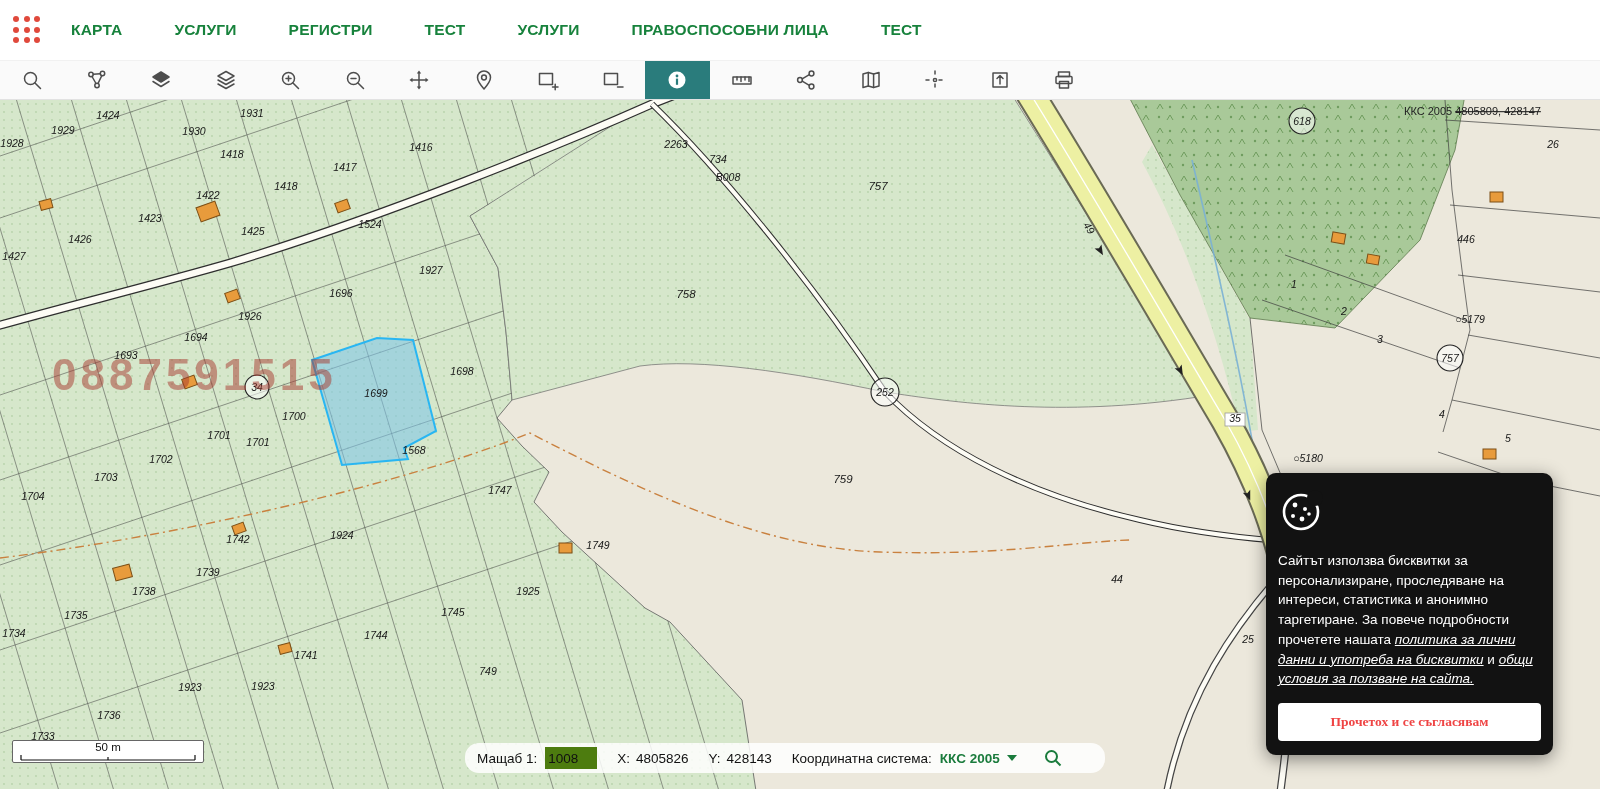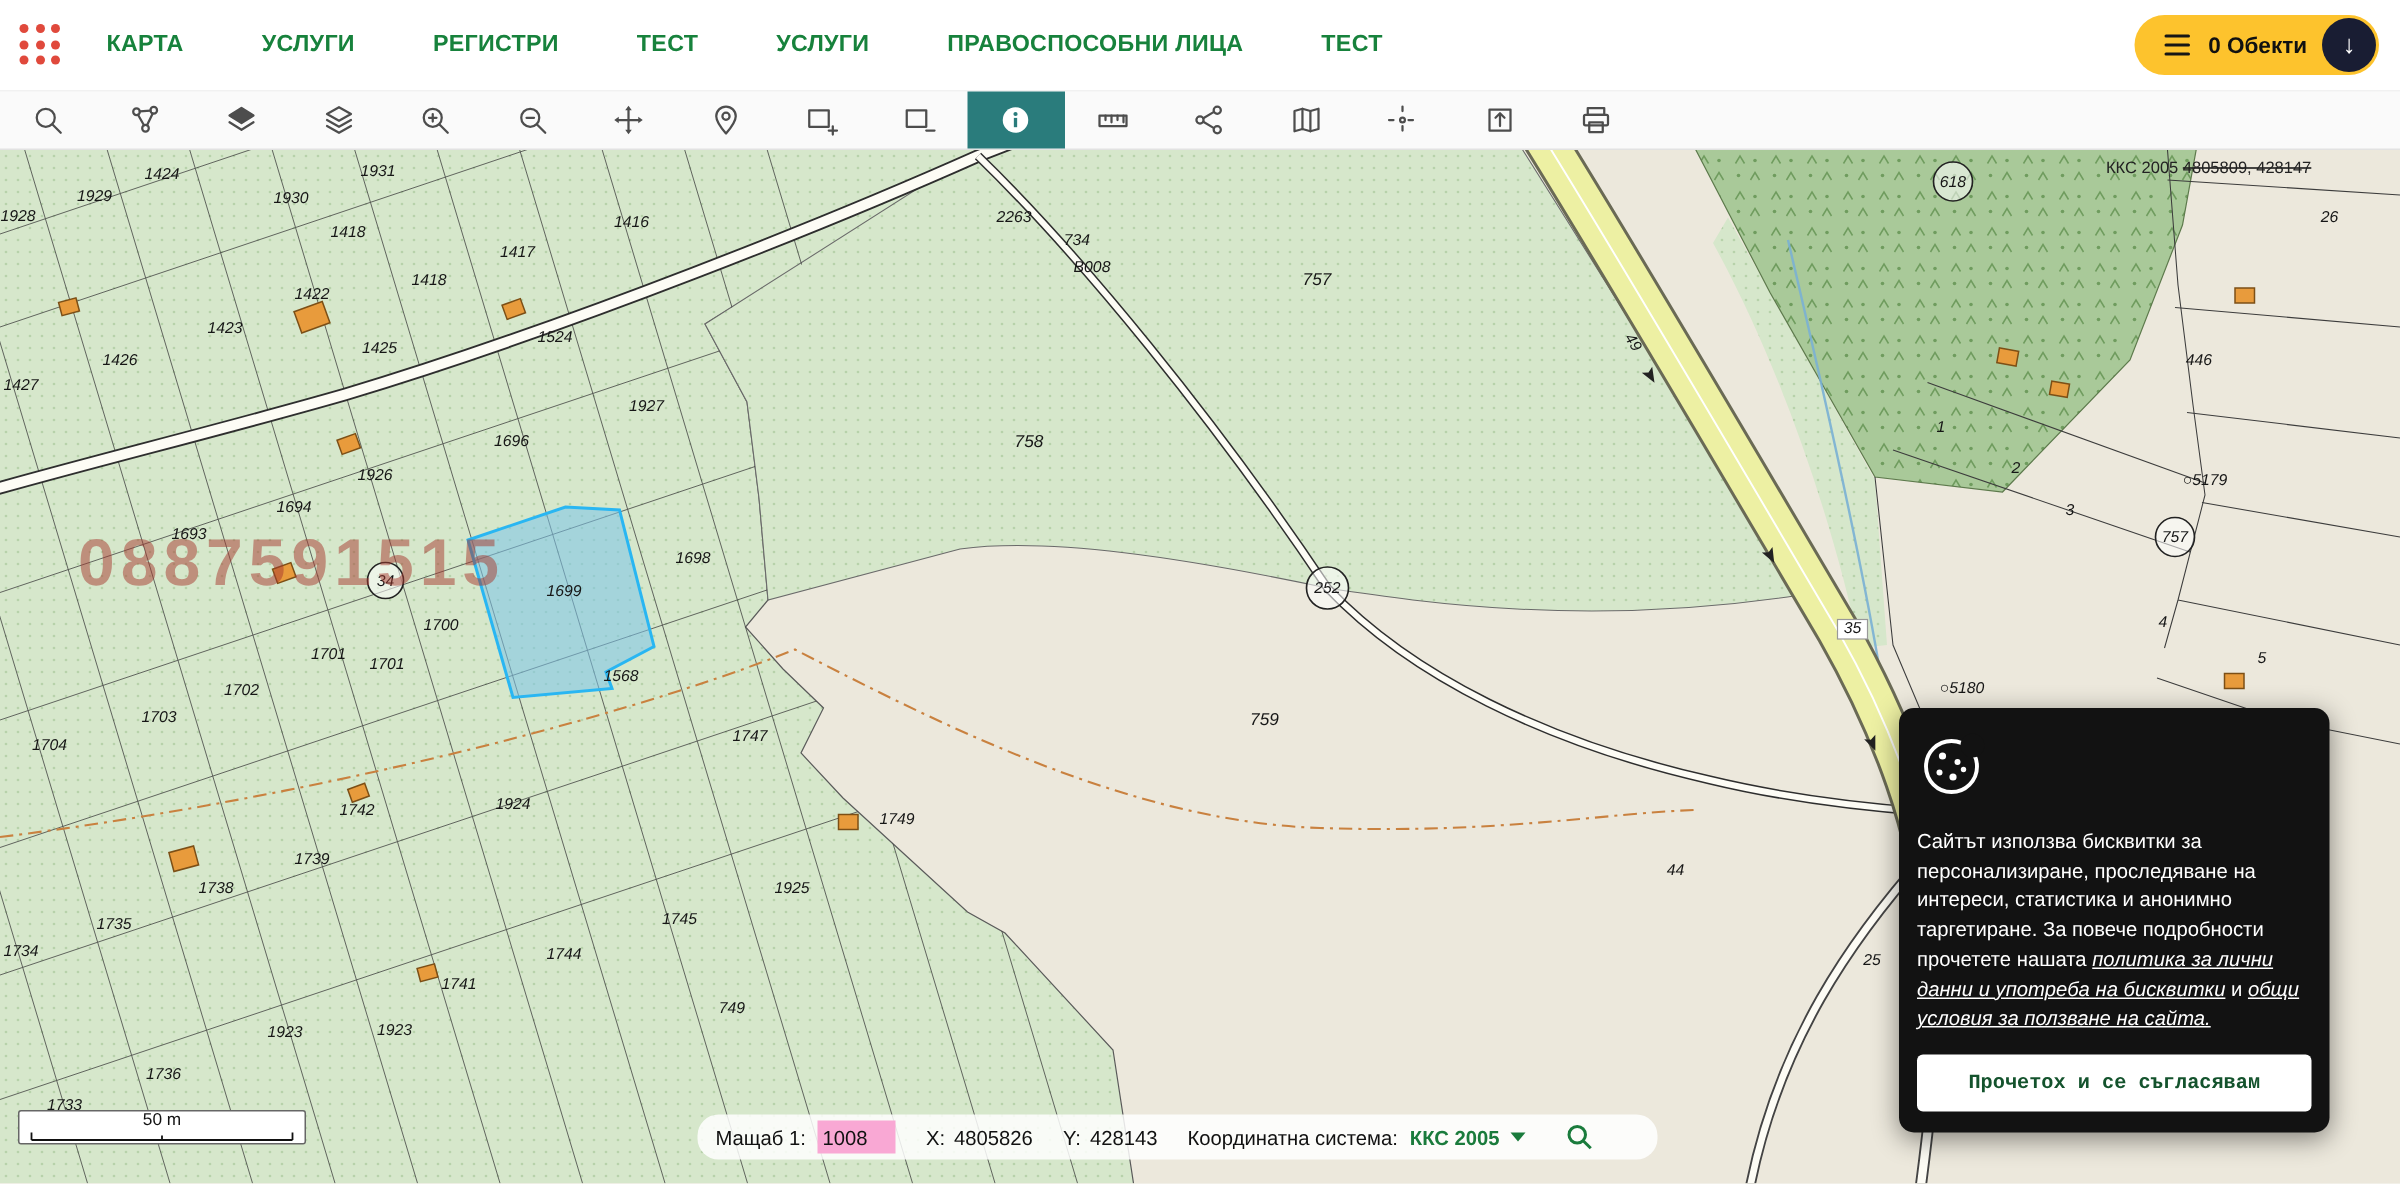--- a/index.html
+++ b/index.html
@@ -32,34 +32,34 @@
   .lbl-box{fill:#fff;stroke:#999;stroke-width:0.8;}
   .watermark{font-size:44px;font-weight:bold;fill:rgba(165,55,45,0.5);letter-spacing:4px;font-style:normal;}
   .coord-note{font-size:11px;fill:#222;font-style:normal;}
   .strike{text-decoration:line-through;}
 
   
   .statusbar{position:absolute;left:465px;bottom:16px;width:640px;height:30px;background:rgba(255,255,255,0.84);display:flex;align-items:center;padding:0 12px;font-size:13.5px;color:#111;border-radius:14px;box-sizing:border-box;}
   .sb-label{white-space:nowrap;}
   .sb-val{margin-left:6px;white-space:nowrap;}
   .sp{margin-left:20px;}
-  .sb-input{width:46px;height:22px;border:none;background:#f9a8d4;font-size:13.5px;font-family:inherit;margin-left:8px;padding:0 3px;color:#111;}
+  .sb-input{width:46px;height:22px;border:none;background:#4d7c0f;font-size:13.5px;font-family:inherit;margin-left:8px;padding:0 3px;color:#111;}
   .crs{margin-left:8px;color:#1a7b3c;font-weight:bold;display:flex;align-items:center;gap:7px;cursor:pointer;white-space:nowrap;}
   .caret{width:0;height:0;border-left:5px solid transparent;border-right:5px solid transparent;border-top:6px solid #1a7b3c;display:inline-block;}
   .sb-search{margin-left:26px;cursor:pointer;display:flex;align-items:center;}
 
   
   .scalebar{position:absolute;left:12px;bottom:26px;width:192px;height:23px;background:#fff;border:1px solid #666;border-radius:2px;box-sizing:border-box;display:flex;flex-direction:column;align-items:center;justify-content:center;}
   .scalebar span{font-size:11.5px;color:#111;line-height:1;}
 
   
   .cookie{position:absolute;right:47px;bottom:34px;width:287px;background:#121212;border-radius:10px;padding:16px 12px 14px;box-sizing:border-box;color:#fff;box-shadow:0 4px 18px rgba(0,0,0,.45);}
   .cookie p{font-size:13.5px;line-height:1.46;margin:12px 0 14px;}
   .cookie .lnk{color:#fff;font-style:italic;text-decoration:underline;cursor:pointer;}
-  .cookie button{width:100%;height:38px;background:#fff;color:#14532d;font-weight:bold;font-size:13.5px;border:none;border-radius:4px;cursor:pointer;font-family:Liberation Mono, monospace;}
+  .cookie button{width:100%;height:38px;background:#fff;color:#ef4444;font-weight:bold;font-size:13.5px;border:none;border-radius:4px;cursor:pointer;font-family:Liberation Serif, serif;}
 </style>
 </head>
 <body>
 
 <div class="header">
   <div class="apps-grid">
     <i></i>
       <i></i>
       <i></i>
       <i></i>
@@ -70,31 +70,20 @@
       <i></i>
   </div>
   <div class="nav">
     <span>КАРТА</span>
     <span>УСЛУГИ</span>
     <span>РЕГИСТРИ</span>
     <span>ТЕСТ</span>
     <span>УСЛУГИ</span>
     <span>ПРАВОСПОСОБНИ ЛИЦА</span>
     <span>ТЕСТ</span>
-  </div>
-  <div class="objects-pill">
-    <span class="burger">
-        <i></i>
-        <i></i>
-        <i></i>
-      </span>
-    <span class="pill-label">0 Обекти</span>
-    <span class="pill-circle">
-        <span>↓</span>
-      </span>
   </div>
 </div>
 
 <div class="toolbar">
   <div class="tool">
       <svg width="22" height="22" viewBox="0 0 22 22">
         <circle cx="9.5" cy="9.5" r="6"></circle>
         <line x1="14" y1="14" x2="19.5" y2="19.5"></line>
       </svg>
     </div>

